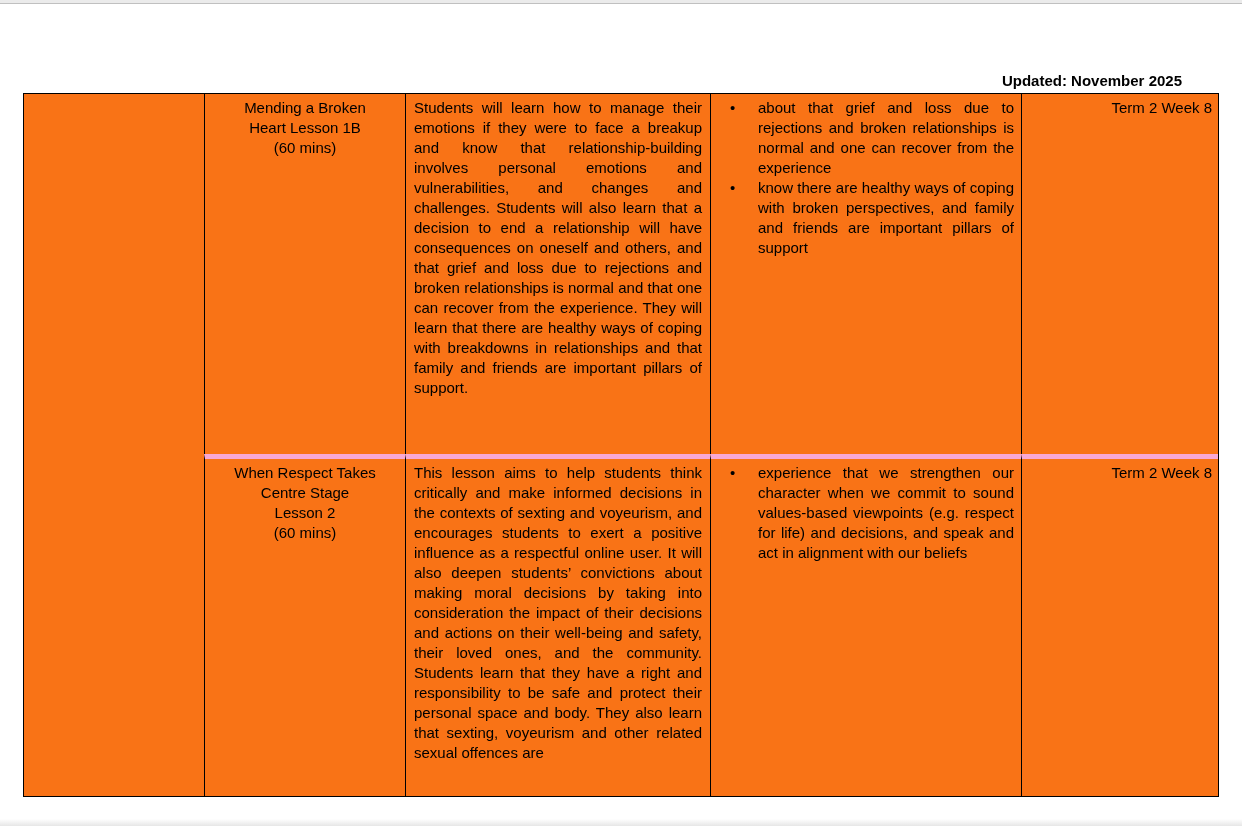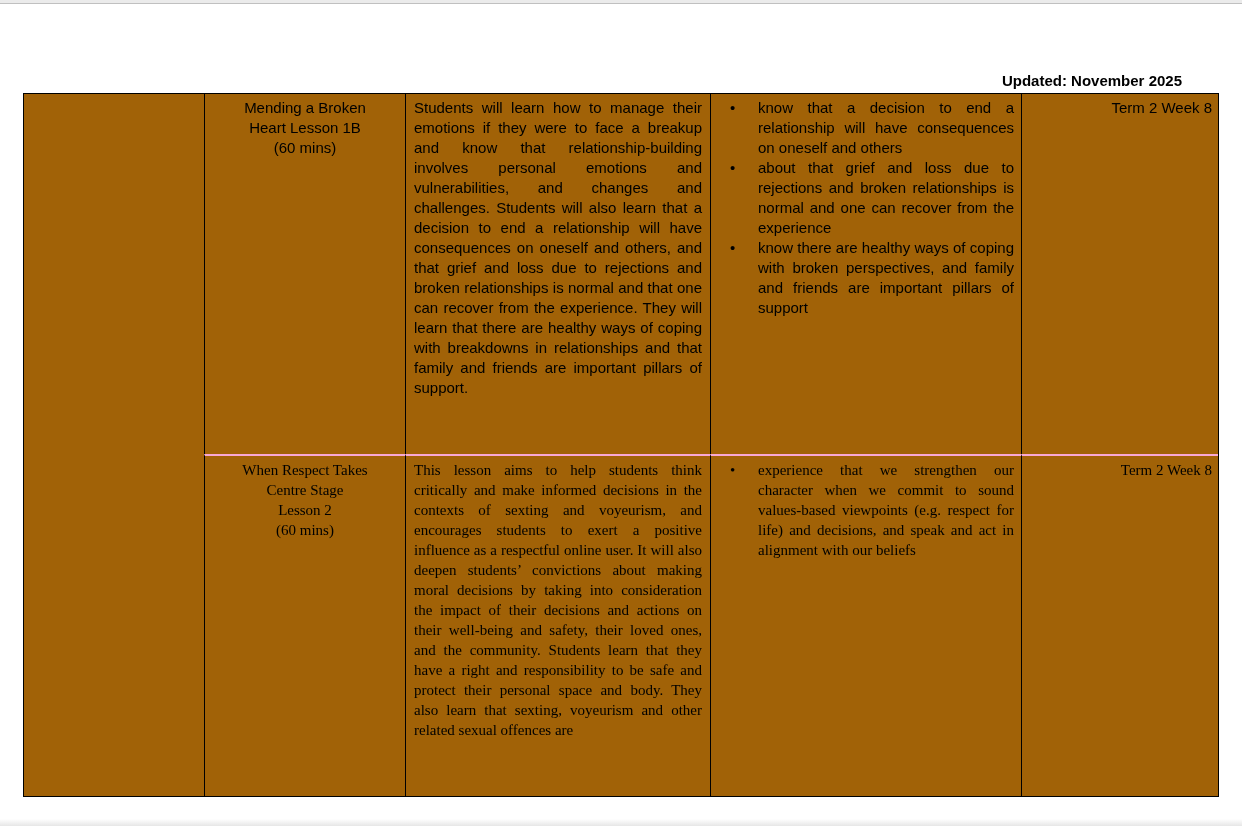--- a/index.html
+++ b/index.html
@@ -28,25 +28,25 @@
 
   .curriculum-table {
     position: absolute; left: 23px; top: 93px;
     width: 1196px; height: 704px;
     border: 1px solid #000;
     display: grid;
     grid-template-columns: 180px 201px 305px 311px 1fr;
     grid-template-rows: 360px 1fr;
     font-size: 15px; line-height: 20px;
     overflow: hidden;
-    background: #a16207;
+    background: #f97316;
   }
   .cell { overflow: hidden; }
   .col-b { border-left: 1px solid #000; }
-  .row-2 { border-top: 2px solid #f9a8d4; font-family: Liberation Serif, serif; }
+  .row-2 { border-top: 5px solid #f9a8d4; }
   .side-cell { grid-row: 1 / 3; grid-column: 1; }
 
   .lesson-cell {
     text-align: center;
     padding: 4px 6px 0 6px;
     white-space: pre-line;
   }
   .desc-cell {
     padding: 4px 8px 0 8px;
     text-align: justify;
@@ -81,21 +81,20 @@
     <div class="cell side-cell"></div>
 
     <div class="cell col-b lesson-cell">Mending a Broken
 Heart Lesson 1B
 (60 mins)</div>
 
     <div class="cell col-b desc-cell">Students will learn how to manage their emotions if they were to face a breakup and know that relationship-building involves personal emotions and vulnerabilities, and changes and challenges. Students will also learn that a decision to end a relationship will have consequences on oneself and others, and that grief and loss due to rejections and broken relationships is normal and that one can recover from the experience. They will learn that there are healthy ways of coping with breakdowns in relationships and that family and friends are important pillars of support.</div>
 
     <div class="cell col-b obj-cell">
       <ul class="obj-list">
-        <li>know that a decision to end a relationship will have consequences on oneself and others</li>
         <li>about that grief and loss due to rejections and broken relationships is normal and one can recover from the experience</li>
         <li>know there are healthy ways of coping with broken perspectives, and family and friends are important pillars of support</li>
       </ul>
     </div>
 
     <div class="cell col-b sched-cell">Term 2 Week 8</div>
 
     <div class="cell col-b row-2 lesson-cell">When Respect Takes
 Centre Stage
 Lesson 2

